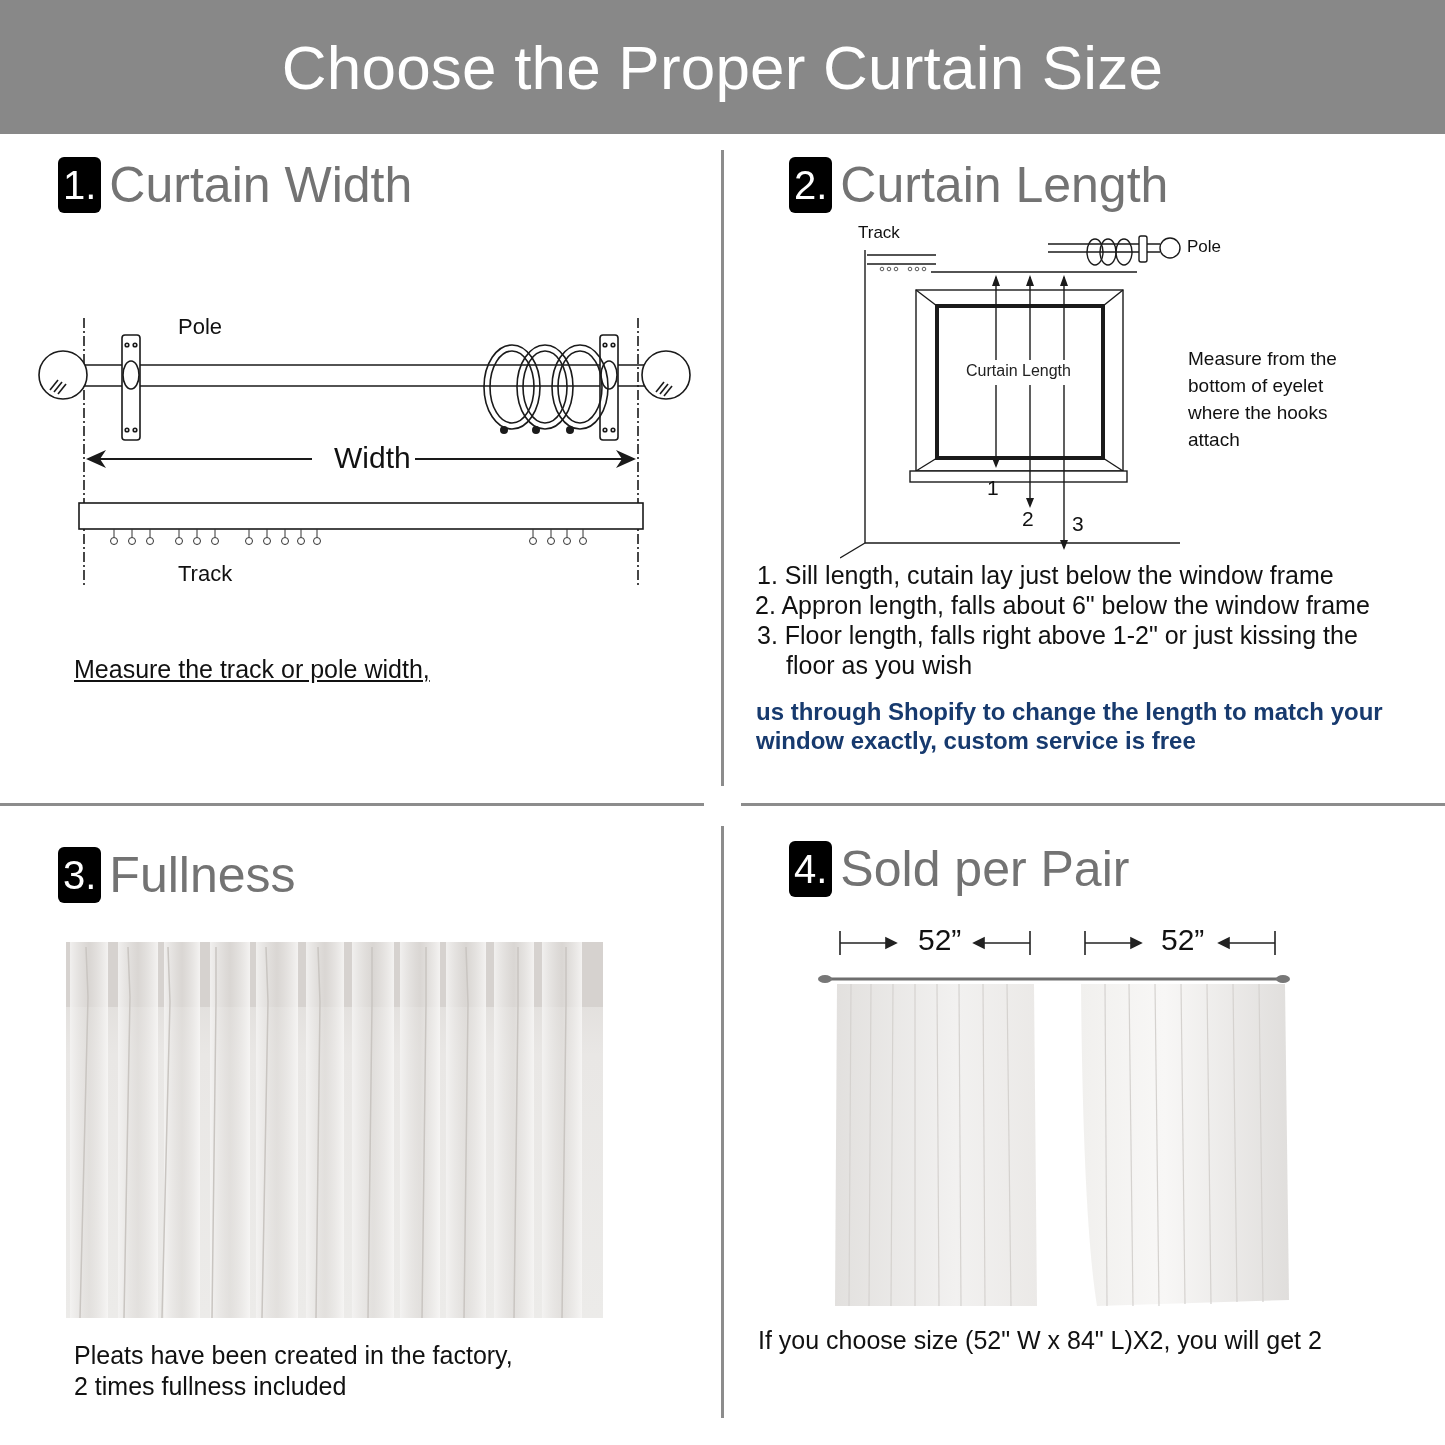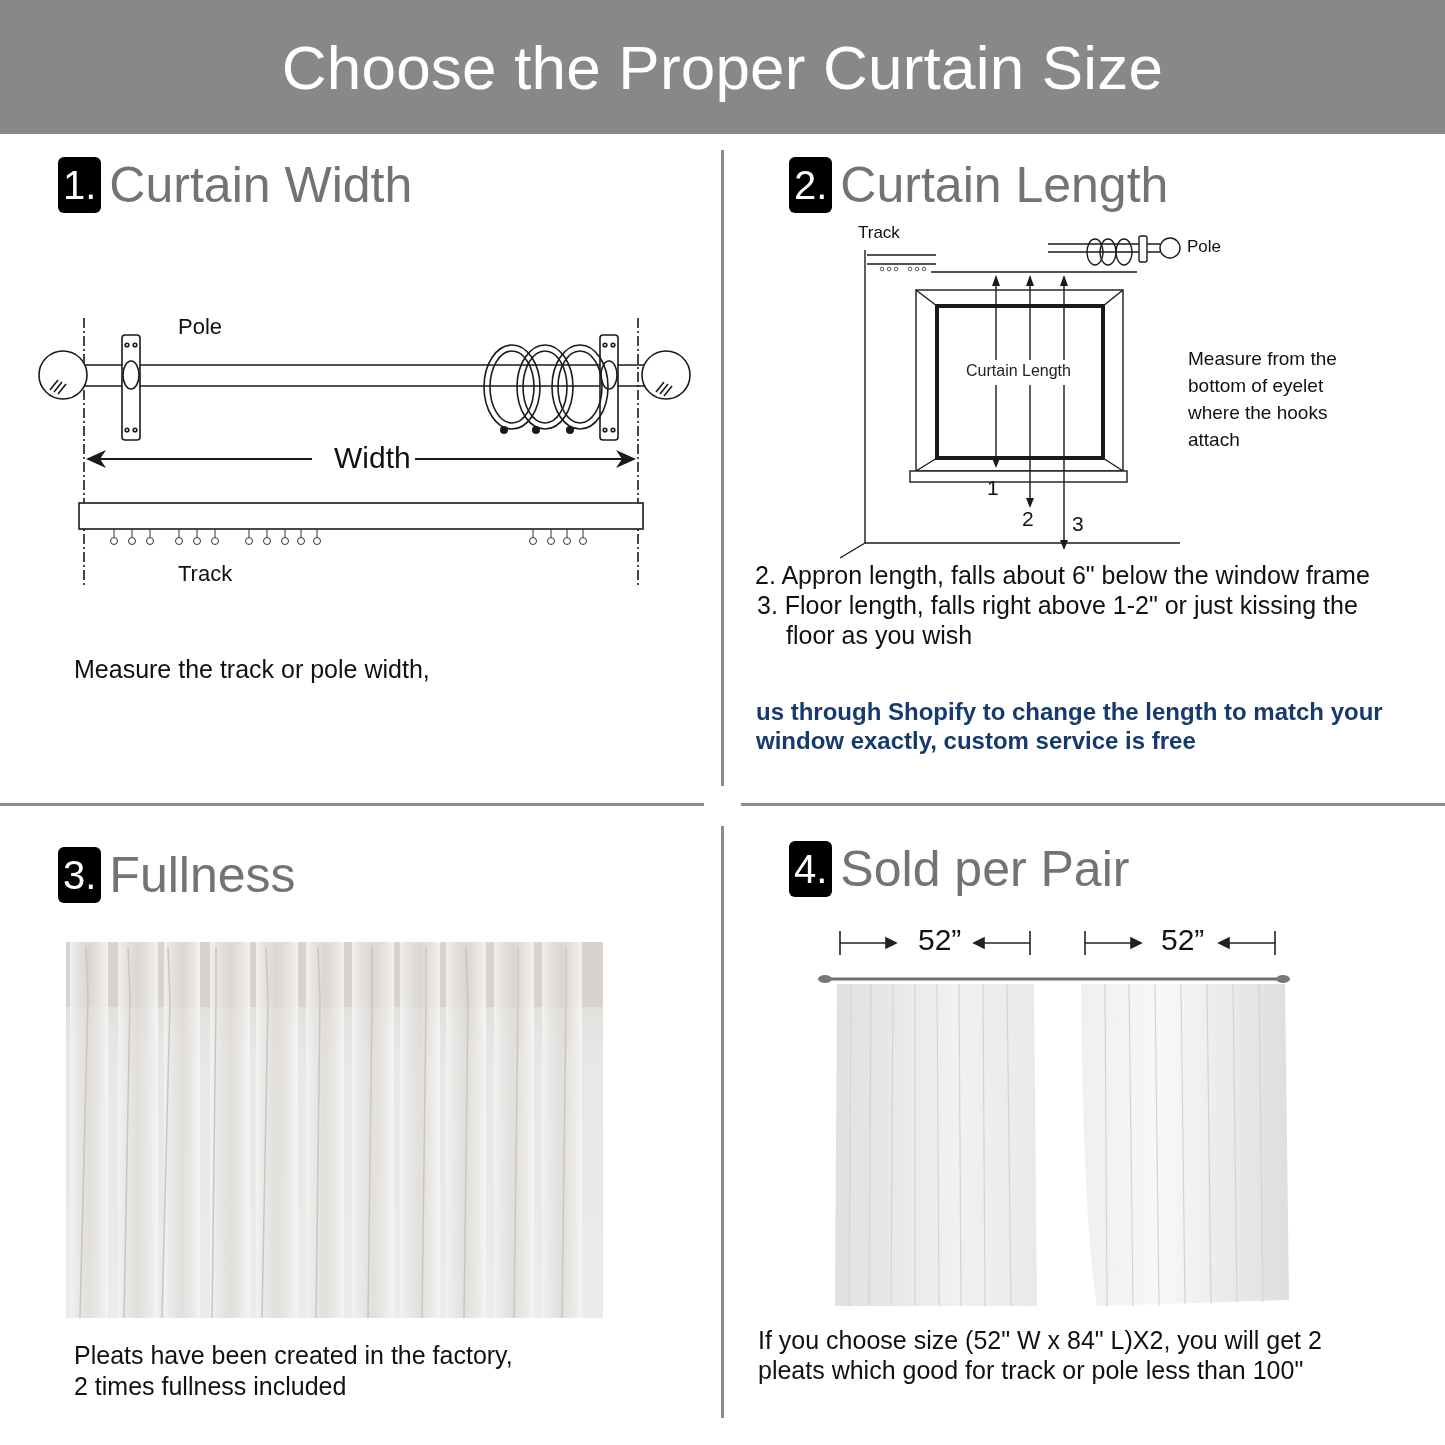--- a/index.html
+++ b/index.html
@@ -156,21 +156,21 @@
           <line x1="553" y1="229" x2="553" y2="237"></line>
           <circle cx="553" cy="241" r="3.5"></circle>
         </g>
     </g>
   </svg>
   <div class="abs diagram-label" style="left:148px; top:14px;">Pole</div>
   <div class="abs diagram-label" style="left:304px; top:141px; font-size:30px;">Width</div>
   <div class="abs diagram-label" style="left:148px; top:261px;">Track</div>
 </div>
 
-<div class="abs body-text" style="left:74px; top:654px;">
+<div class="abs body-text" style="left:74px; top:654px;text-decoration:underline;">
   <div>Measure the track or pole width,</div>
 </div>
 
 <div class="abs sec-head" style="left:789px; top:156px;">
   <div class="num-badge">2.</div>
   <div class="sec-title">Curtain Length</div>
 </div>
 
 <div class="abs" style="left:840px; top:220px; width:400px; height:340px;">
   <svg width="400" height="340" viewBox="0 0 400 340">
@@ -235,20 +235,21 @@
 </div>
 
 <div class="abs" style="left:1188px; top:345px; font-size:19px; line-height:27px;">
   <div>Measure from the</div>
   <div>bottom of eyelet</div>
   <div>where the hooks</div>
   <div>attach</div>
 </div>
 
 <div class="abs list-text" style="left:757px; top:560px;">
+  <div>1. Sill length, cutain lay just below the window frame</div>
   <div style="margin-left:-2px;">2. Appron length, falls about 6" below the window frame</div>
   <div>3. Floor length, falls right above 1-2" or just kissing the</div>
   <div style="padding-left:29px;">floor as you wish</div>
 </div>
 
 <div class="abs note-text" style="left:752px; top:697px;">
   <div style="padding-left:4px;">us through Shopify  to change the length to match your</div>
   <div style="padding-left:4px;">window exactly, custom service is free</div>
 </div>
 
@@ -367,14 +368,13 @@
         <line x1="366" y1="14" x2="370" y2="334"></line>
       <line x1="392" y1="14" x2="396" y2="334"></line>
         <line x1="418" y1="14" x2="422" y2="332"></line>
       <line x1="444" y1="14" x2="448" y2="332"></line>
     </g>
   </svg>
 </div>
 
 <div class="abs body-text" style="left:758px; top:1325px; font-size:25px; line-height:30px;">
   <div>If you choose size (52" W x 84" L)X2, you will get 2</div>
-  <div>pleats which good for track or pole less than 100"</div>
 </div>
 
 </body></html>

